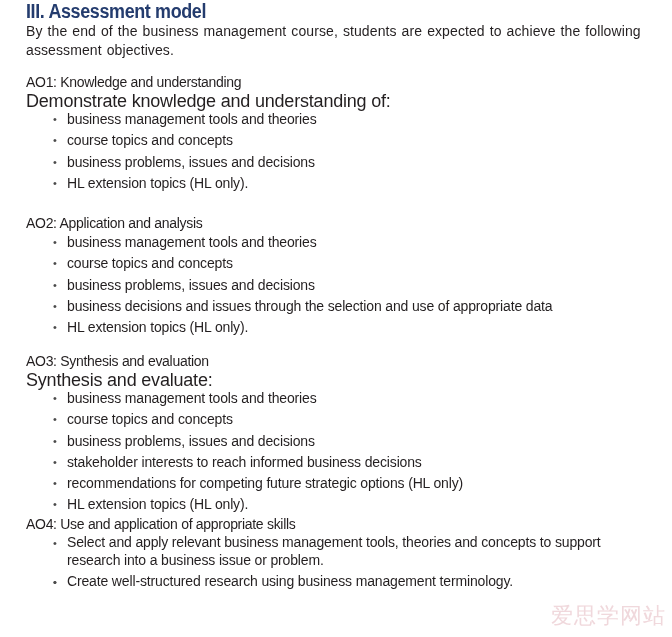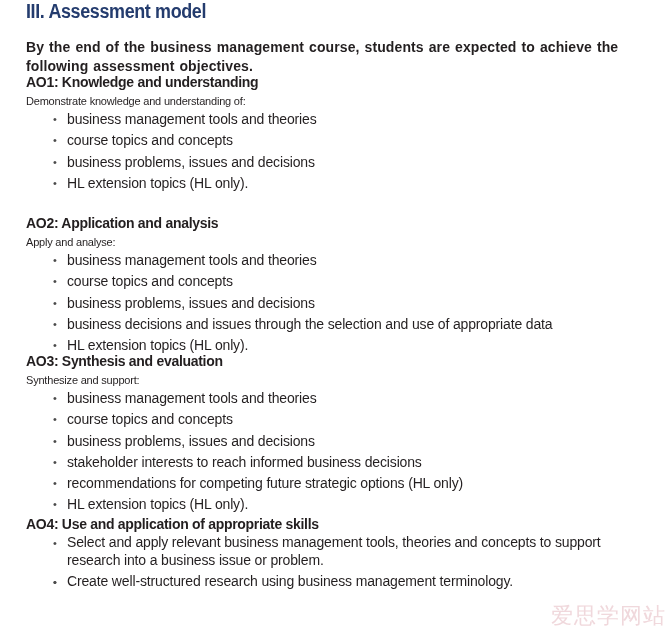--- a/index.html
+++ b/index.html
@@ -29,34 +29,33 @@
       margin: 0;
       line-height: 22px;
       letter-spacing: -0.4px;
       transform: scaleX(0.92);
       transform-origin: left center;
       padding-top: 0px;
     }
     .intro {
       font-size: 14px;
       line-height: 19px;
-      margin: 16px 0 0 0;
+      margin: 0 0 0 0;
       letter-spacing: 0.1px;
       word-spacing: 1px;
-      font-weight: bold;
     }
     .ao-heading {
-      font-weight: bold;
+      font-weight: normal;
       font-size: 14px;
       line-height: 19px;
       margin: 0;
       letter-spacing: -0.3px;
     }
     .ao-lead {
-      font-size: 11px;
+      font-size: 18px;
       line-height: 18px;
       margin: 0;
       letter-spacing: -0.2px;
     }
     .bullets {
       list-style: none;
       margin: 0;
       padding: 0 0 0 24px;
     }
     .bullets li {
@@ -106,33 +105,32 @@
     <ul class="bullets">
       <li><span class="dot">•</span><span>business management tools and theories</span></li>
       <li><span class="dot">•</span><span>course topics and concepts</span></li>
       <li><span class="dot">•</span><span>business problems, issues and decisions</span></li>
       <li><span class="dot">•</span><span>HL extension topics (HL only).</span></li>
     </ul>
   </div>
 
   <div class="sec-ao2">
     <p class="ao-heading">AO2: Application and analysis</p>
-    <p class="ao-lead">Apply and analyse:</p>
     <ul class="bullets">
       <li><span class="dot">•</span><span>business management tools and theories</span></li>
       <li><span class="dot">•</span><span>course topics and concepts</span></li>
       <li><span class="dot">•</span><span>business problems, issues and decisions</span></li>
       <li><span class="dot">•</span><span>business decisions and issues through the selection and use of appropriate data</span></li>
       <li><span class="dot">•</span><span>HL extension topics (HL only).</span></li>
     </ul>
   </div>
 
   <div class="sec-ao3">
     <p class="ao-heading">AO3: Synthesis and evaluation</p>
-    <p class="ao-lead">Synthesize and support:</p>
+    <p class="ao-lead">Synthesis and evaluate:</p>
     <ul class="bullets">
       <li><span class="dot">•</span><span>business management tools and theories</span></li>
       <li><span class="dot">•</span><span>course topics and concepts</span></li>
       <li><span class="dot">•</span><span>business problems, issues and decisions</span></li>
       <li><span class="dot">•</span><span>stakeholder interests to reach informed business decisions</span></li>
       <li><span class="dot">•</span><span>recommendations for competing future strategic options (HL only)</span></li>
       <li><span class="dot">•</span><span>HL extension topics (HL only).</span></li>
     </ul>
   </div>
 

